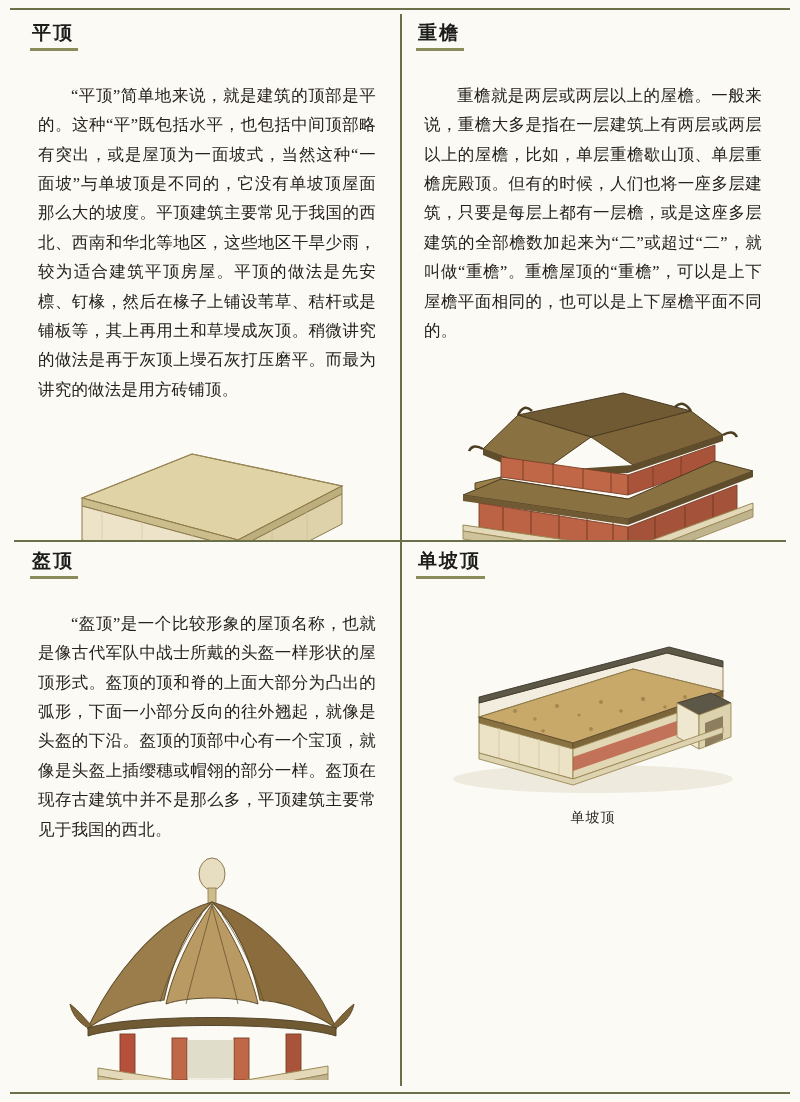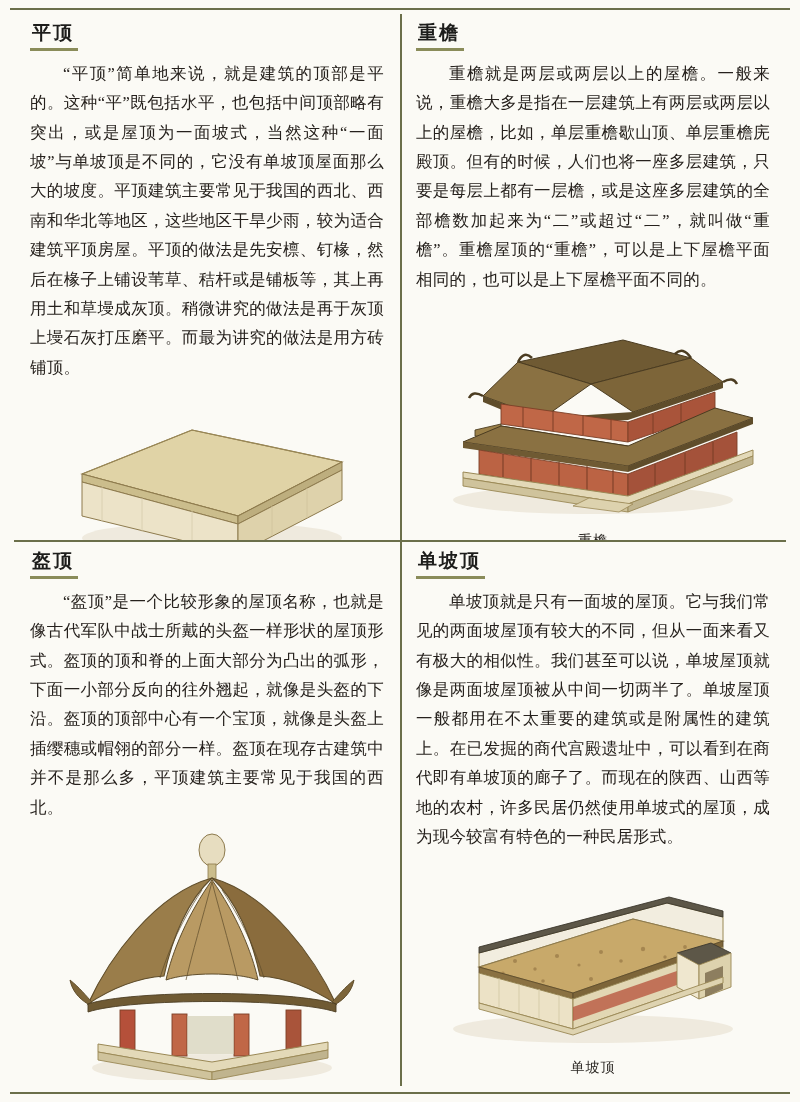--- a/index.html
+++ b/index.html
@@ -68,32 +68,32 @@
 
   .sec-title {
     display: inline-block;
     font-family: "Liberation Sans", "DejaVu Sans", sans-serif;
     font-weight: bold;
     font-size: 19px;
     letter-spacing: 2px;
     color: #1d1d1b;
     border-bottom: 3px solid #8a8c5a;
     padding: 0 4px 2px 2px;
-    margin: 2px 0 8px 0;
+    margin: 2px 0 22px 0;
   }
 
   .body-text {
     font-size: 16.5px;
     line-height: 1.78;
     text-align: justify;
     text-justify: inter-ideograph;
     text-indent: 2em;
     letter-spacing: 0.2px;
     color: #26211d;
-    margin: 0;
+    margin: 8px;
   }
 
   .figure {
     position: relative;
     margin-top: 6px;
   }
   .caption {
     text-align: center;
     font-size: 14px;
     color: #2b2723;
@@ -233,21 +233,20 @@
           <polygon points="56,224 170,244 286,222 286,214 170,234 56,216" fill="#e3d9b8" stroke="#9a8855" stroke-width="1"></polygon>
           <polygon points="56,224 170,244 170,252 56,232" fill="#cfc39c" stroke="#9a8855" stroke-width="0.9"></polygon>
           <polygon points="170,244 286,222 286,230 170,252" fill="#c0b48e" stroke="#9a8855" stroke-width="0.9"></polygon>
         </svg>
 
       </div>
     </div>
 
     <div class="cell">
       <div class="sec-title">单坡顶</div>
-      <p class="body-text">单坡顶就是只有一面坡的屋顶。它与我们常见的两面坡屋顶有较大的不同，但从一面来看又有极大的相似性。我们甚至可以说，单坡屋顶就像是两面坡屋顶被从中间一切两半了。单坡屋顶一般都用在不太重要的建筑或是附属性的建筑上。在已发掘的商代宫殿遗址中，可以看到在商代即有单坡顶的廊子了。而现在的陕西、山西等地的农村，许多民居仍然使用单坡式的屋顶，成为现今较富有特色的一种民居形式。</p>
       <div class="figure">
         <svg width="340" height="200" viewBox="0 0 340 200">
           <ellipse cx="170" cy="172" rx="140" ry="14" fill="#efeade"></ellipse>
 
           <polygon points="56,110 210,62 300,84 300,60 244,46 56,96" fill="#f2eddf" stroke="#9a8855" stroke-width="1"></polygon>
 
           <polygon points="56,96 244,46 300,60 300,54 246,40 56,90" fill="#5d5748" stroke="#3c382e" stroke-width="0.9"></polygon>
 
           <polygon points="56,110 210,62 300,84 150,136" fill="#c8a96a" stroke="#8d7a4d" stroke-width="1.1"></polygon>
           <g fill="#8a6a3c" opacity="0.55">

